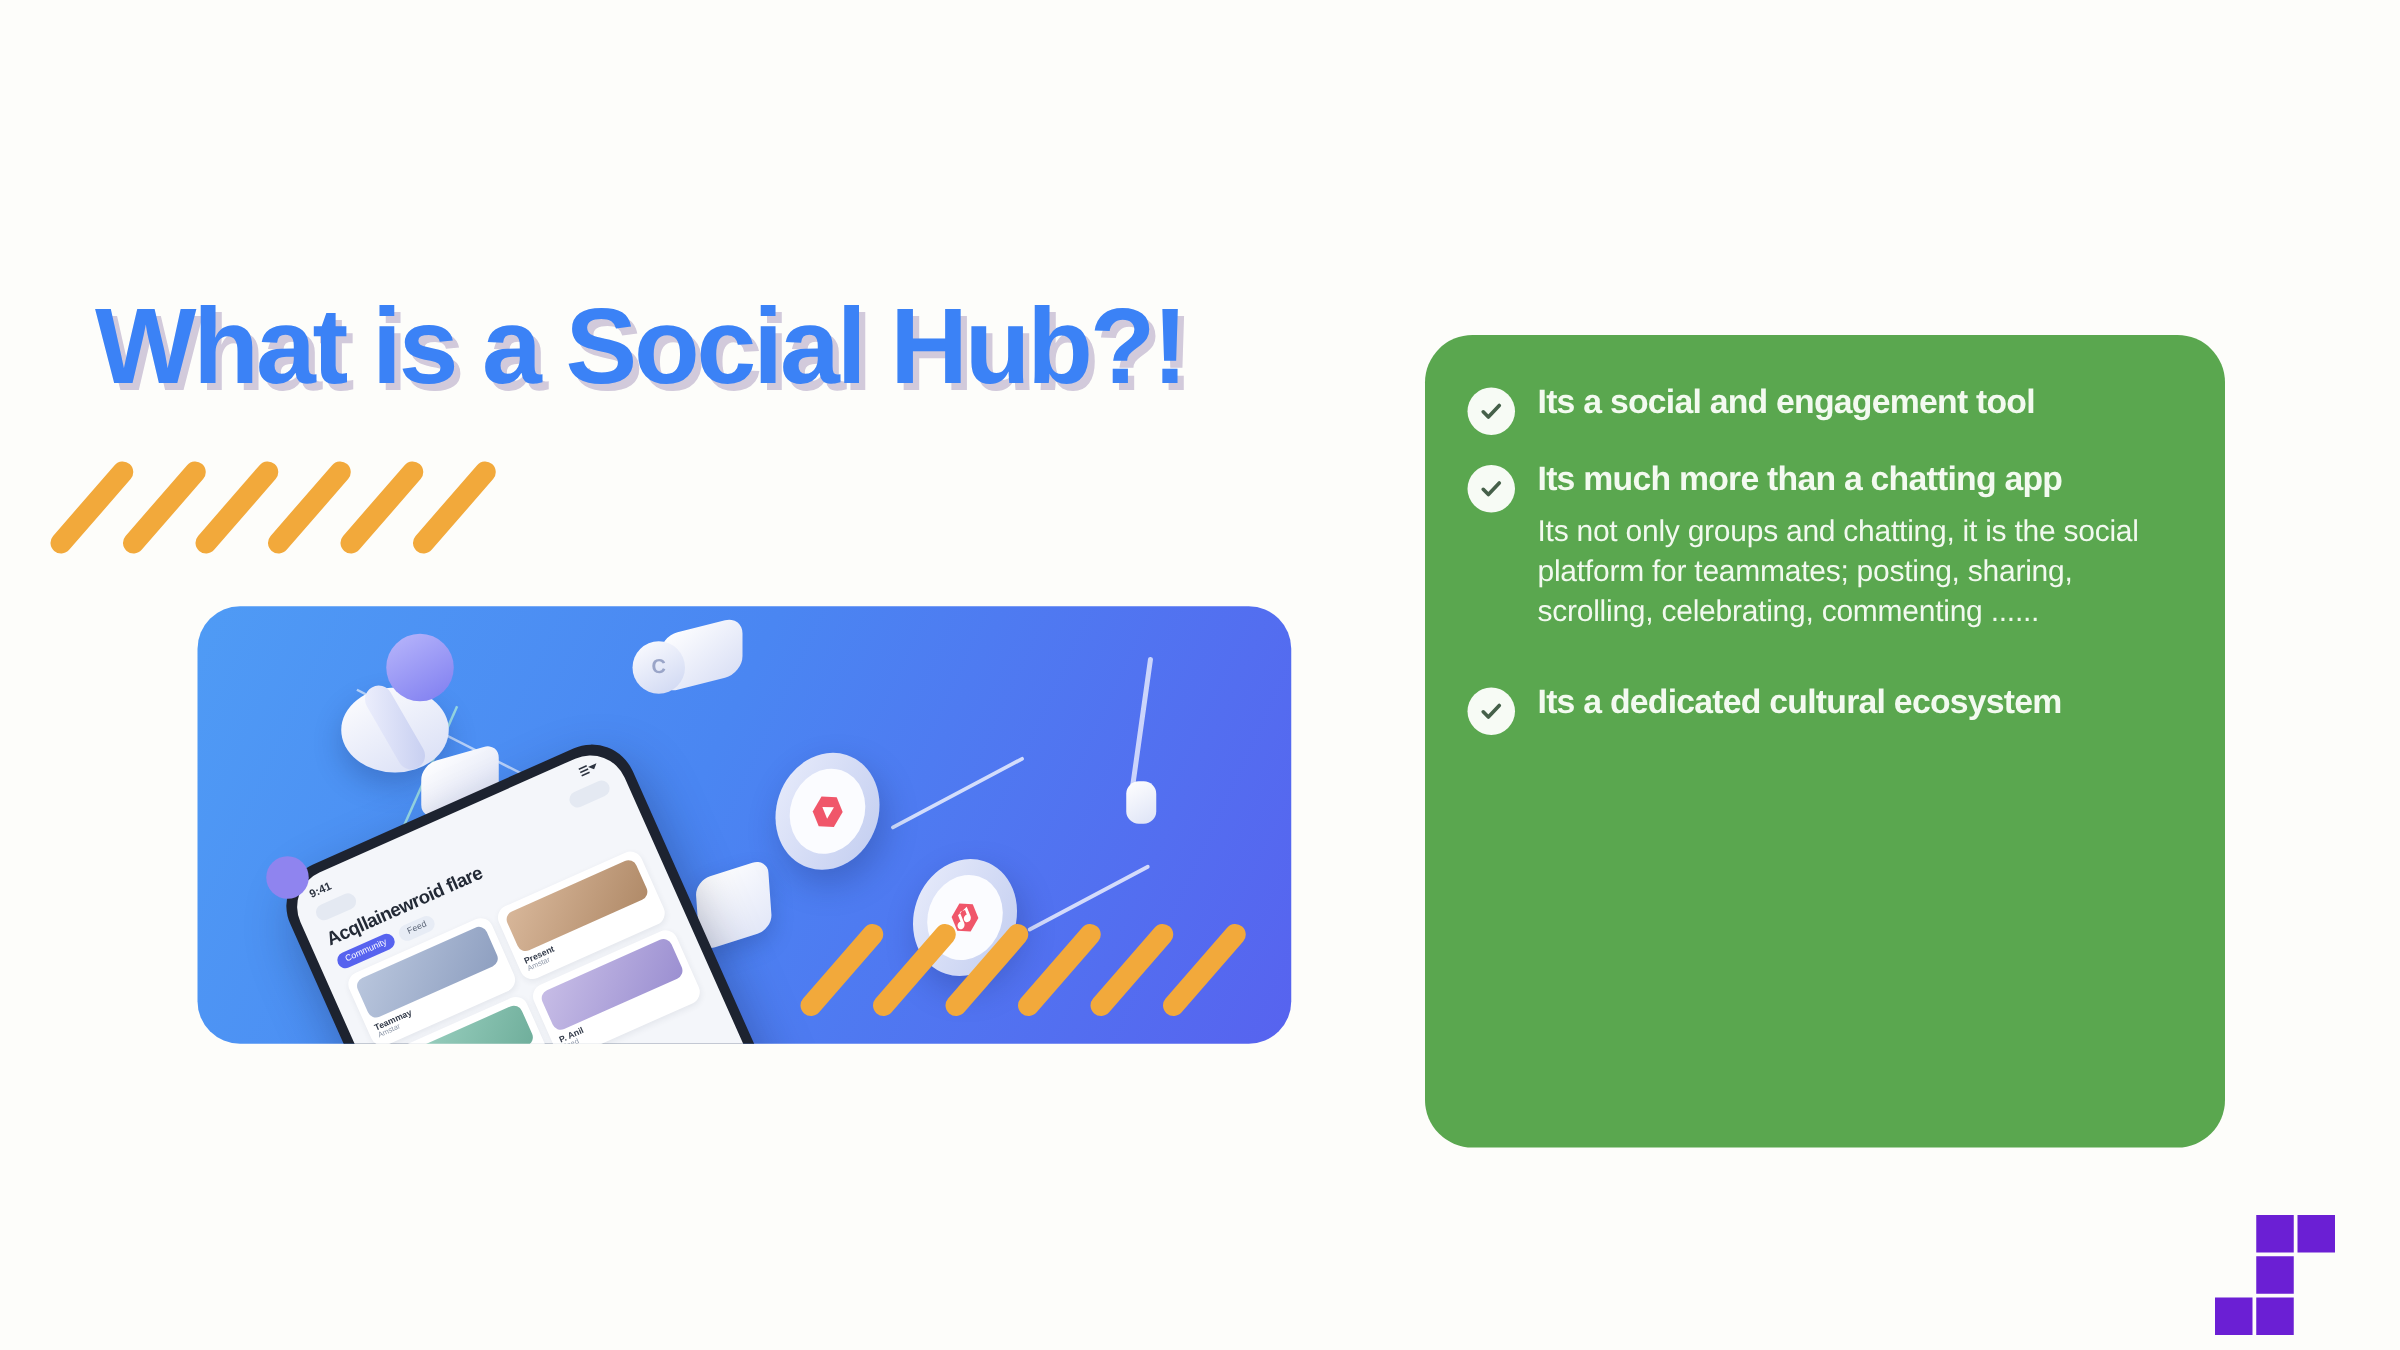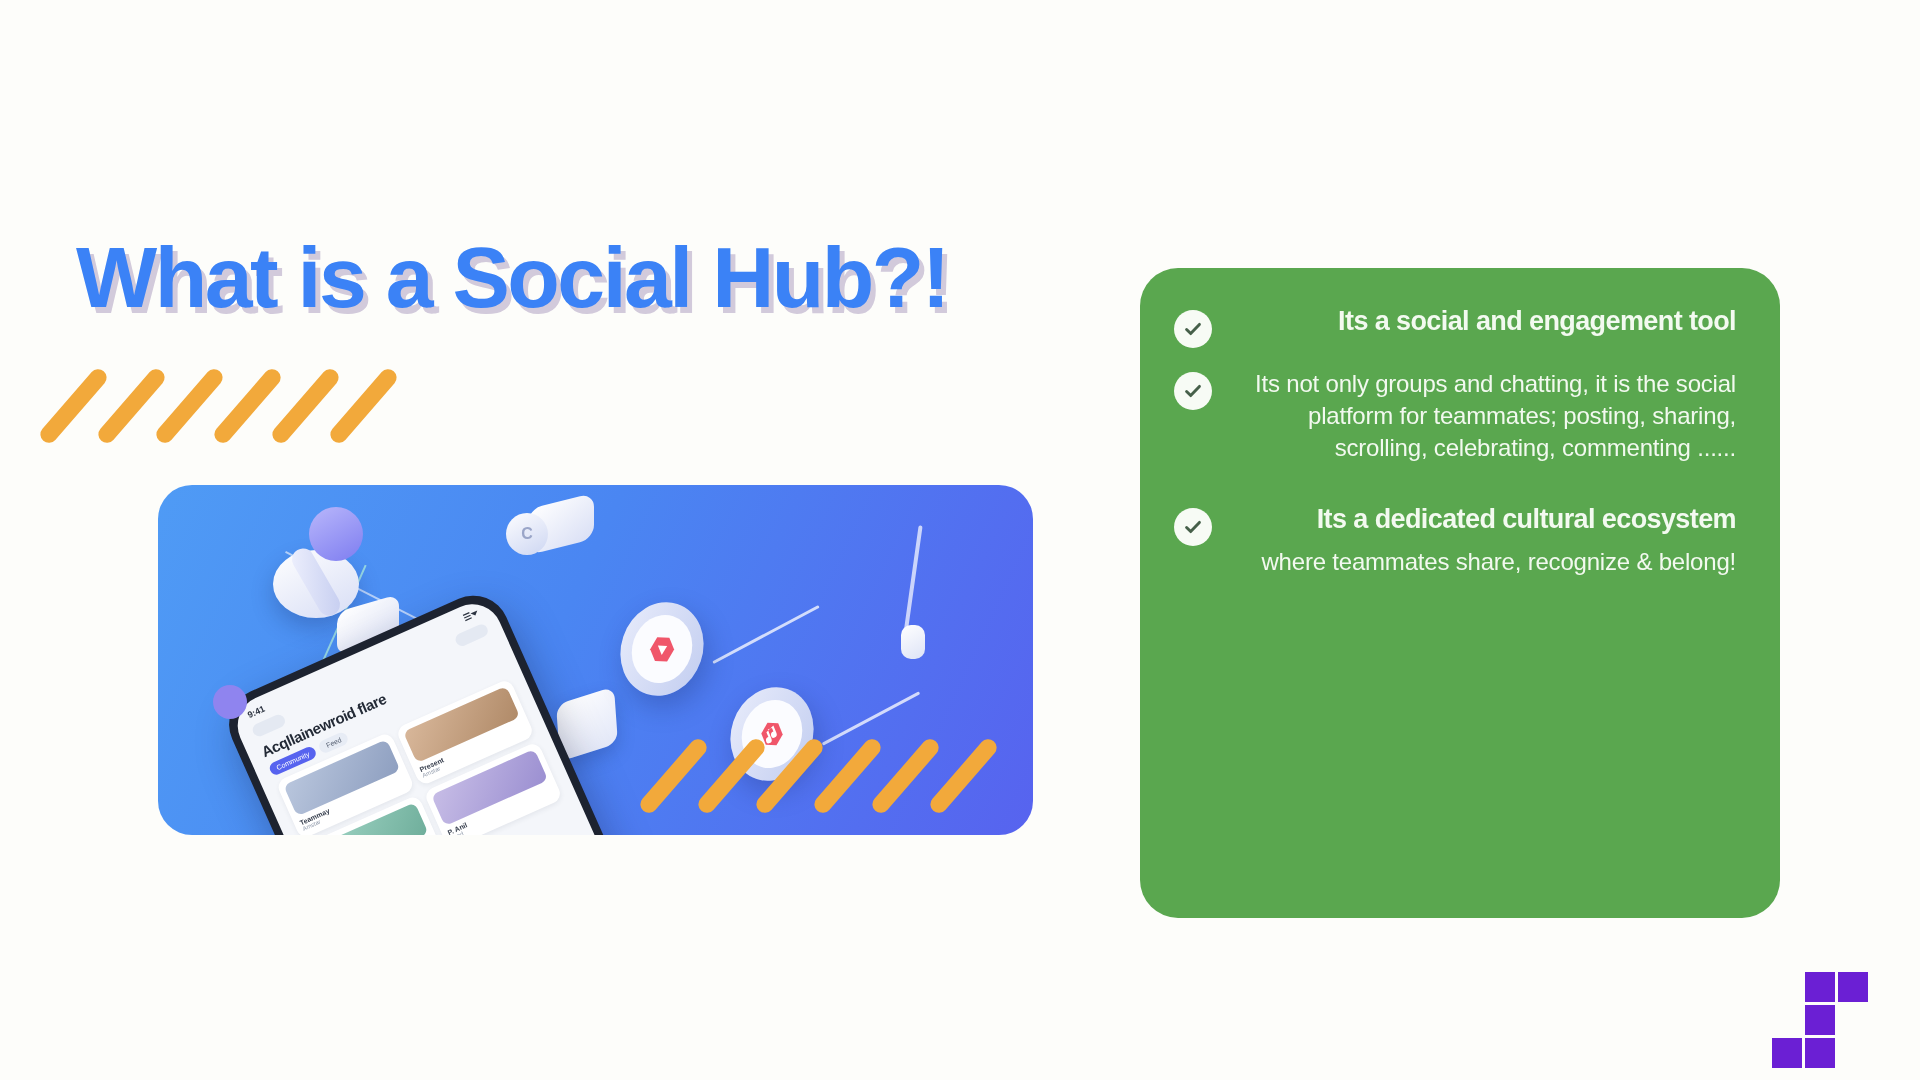--- a/index.html
+++ b/index.html
@@ -229,21 +229,21 @@
 
   
   #green-card {
     position:absolute;
     left:1140px; top:268px;
     width:640px; height:650px;
     background:#5aa74f;
     border-radius:38px;
     padding:38px 44px 30px 34px;
   }
-  .feature { display:flex; gap:18px; margin-bottom:20px;text-align:right; }
+  .feature { display:flex; gap:18px; margin-bottom:20px; }
   .feature:last-child { margin-bottom:0;margin-top:40px; }
   .check-icon {
     flex:0 0 auto;
     width:38px; height:38px; border-radius:50%;
     background:#f7fbf5;
     display:flex; align-items:center; justify-content:center;
     margin-top:4px;
   }
   .check-icon svg { width:22px; height:22px; }
   .feature-body { flex:1; }
@@ -396,33 +396,33 @@
     </div>
   </div>
 
   <div class="feature">
     <span class="check-icon">
       <svg viewBox="0 0 24 24">
         <path d="M5 12.5 L9.5 17 L19 7" stroke="#46604a" stroke-width="3.2" fill="none" stroke-linecap="round" stroke-linejoin="round"></path>
       </svg>
     </span>
     <div class="feature-body">
+      <div class="feature-title">Its much more than a chatting app</div>
       <div class="feature-text">Its not only groups and chatting, it is the social platform for teammates; posting, sharing, scrolling, celebrating, commenting ......</div>
     </div>
   </div>
 
   <div class="feature">
     <span class="check-icon">
       <svg viewBox="0 0 24 24">
         <path d="M5 12.5 L9.5 17 L19 7" stroke="#46604a" stroke-width="3.2" fill="none" stroke-linecap="round" stroke-linejoin="round"></path>
       </svg>
     </span>
     <div class="feature-body">
       <div class="feature-title">Its a dedicated cultural ecosystem</div>
-      <div class="feature-text">where teammates share, recognize &amp; belong!</div>
     </div>
   </div>
 
 </div>
 
 <div id="logo">
   <span class="sq" style="background: transparent;"></span>
   <span class="sq on" style="background: rgb(107, 31, 212);"></span>
   <span class="sq on" style="background: rgb(107, 31, 212);"></span>
   <span class="sq" style="background: transparent;"></span>

